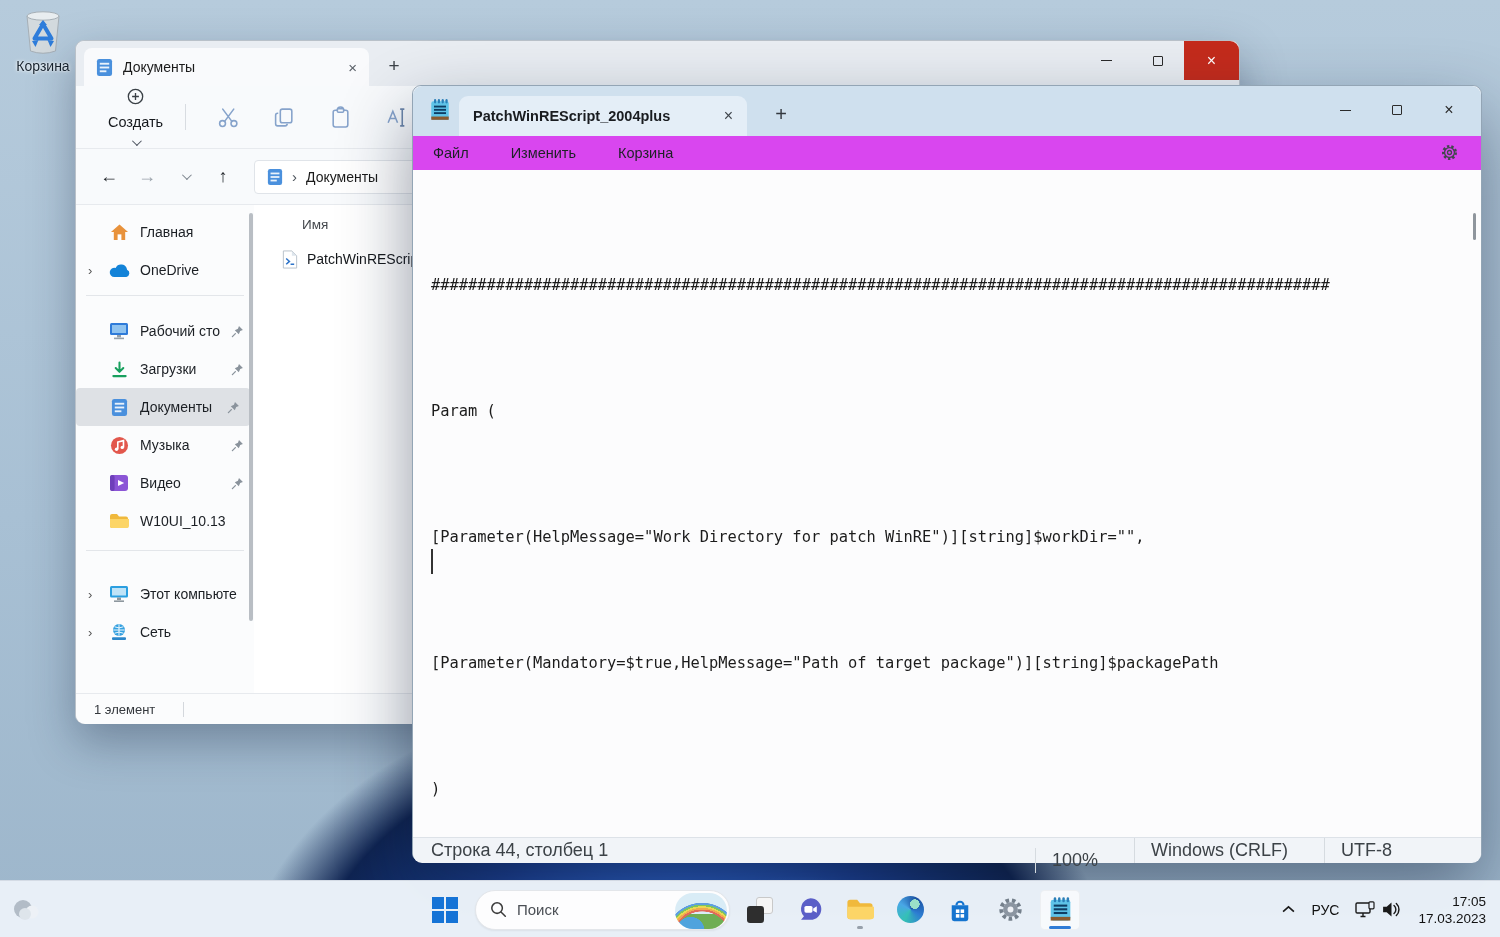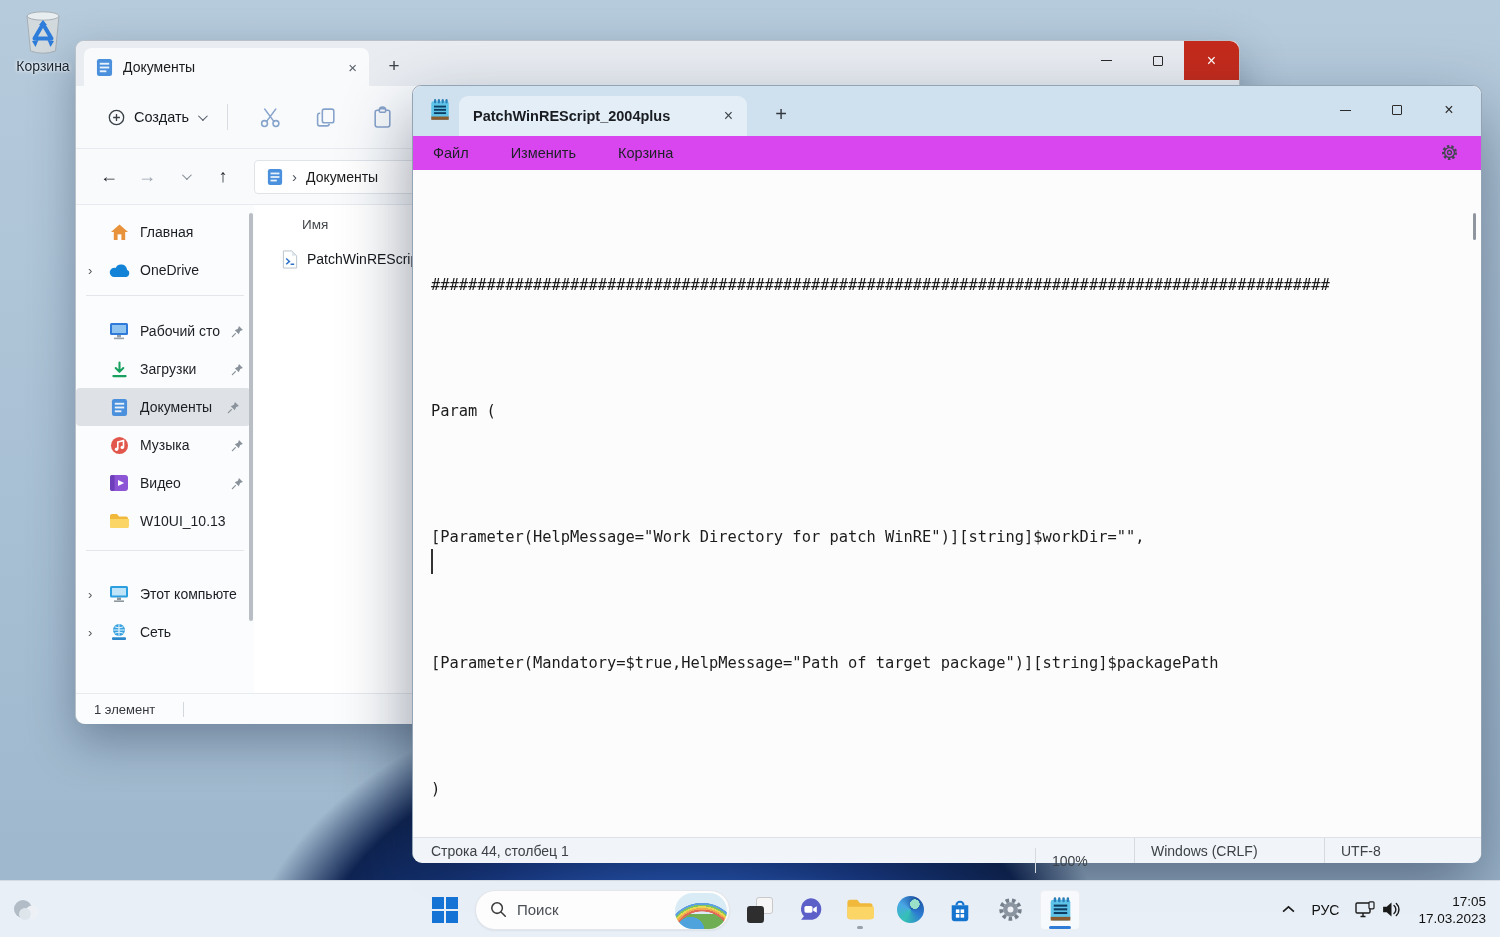--- a/index.html
+++ b/index.html
@@ -28,21 +28,21 @@
 
 .explorer { position:absolute; left:75px; top:40px; width:1165px; height:684px; border-radius:9px; background:#f3f5f8; border:1px solid #b9c1c9; box-shadow:0 18px 45px rgba(20,35,60,.35); z-index:1; }
 .ex-tabstrip { position:relative; height:45px; background:#e9edf2; border-radius:9px 9px 0 0; }
 .ex-tab { position:absolute; left:8px; top:7px; width:285px; height:38px; background:#f9fafc; border-radius:8px 8px 0 0; display:flex; align-items:center; gap:10px; padding:0 12px; font-size:14px; color:#1b1b1b; }
 .ex-tab .tclose { margin-left:auto; font-size:15px; color:#5a6068; }
 .ex-newtab { position:absolute; left:303px; top:10px; width:30px; height:30px; display:flex; align-items:center; justify-content:center; font-size:19px; color:#3c4248; }
 .ex-ctls { position:absolute; right:0; top:0; height:39px; }
 .ex-ctls .close-red { background:#c42b1c; border-radius:0 9px 0 0; width:55px; }
 .ex-ctls .close-red .x { color:#fff; }
 .ex-cmdbar { height:63px; background:#f8fafc; display:flex; align-items:center; padding-left:20px; border-bottom:1px solid #e7eaee; }
-.btn-new { display:flex; align-items:center; gap:9px; font-size:14.5px; color:#16191d; padding:8px 12px; border-radius:5px; }
+.btn-new { display:flex; align-items:center; gap:9px; font-size:14.5px; color:#16191d; padding:8px 12px; border-radius:5px;flex-direction:column; }
 .vsep { width:1px; height:26px; background:#d8dce1; margin:0 14px 0 10px; }
 .cmd-ic { width:24px; height:24px; margin:0 16px; display:flex; align-items:center; justify-content:center; }
 .ex-addr { height:56px; background:#f8fafc; display:flex; align-items:center; padding:0 16px; border-bottom:1px solid #e7eaee; gap:4px; }
 .nav-a { width:34px; height:34px; display:flex; align-items:center; justify-content:center; font-size:18px; color:#1f2328; }
 .nav-a.dis { color:#9aa2ab; }
 .addrbox { flex:1; height:34px; margin-left:10px; background:#fff; border:1px solid #e0e4e9; border-radius:4px; display:flex; align-items:center; gap:9px; padding:0 12px; font-size:14px; color:#1b1b1b; }
 .crumb-sep { color:#4e555d; font-size:15px; }
 .ex-body { display:flex; height:488px; background:#fff; }
 .ex-side { position:relative; width:178px; padding-top:8px; background:#fbfcfd; }
 .srow { height:38px; display:flex; align-items:center; padding-left:12px; font-size:14px; color:#1b1f24; }
@@ -66,21 +66,21 @@
 .np-tab { position:absolute; left:46px; top:10px; width:288px; height:40px; background:#e4eef7; border-radius:9px 9px 0 0; display:flex; align-items:center; gap:10px; padding:0 14px; font-size:14.5px; font-weight:700; color:#191c20; }
 .np-tab .tclose { margin-left:auto; font-weight:400; font-size:16px; color:#3f454c; }
 .np-newtab { position:absolute; left:352px; top:12px; width:32px; height:32px; display:flex; align-items:center; justify-content:center; font-size:20px; color:#33383f; }
 .np-ctls { position:absolute; right:6px; top:0; height:48px; }
 .np-menu { height:34px; background:#d946ef; display:flex; align-items:center; gap:42px; padding-left:20px; font-size:14.5px; color:#1d2125; position:relative; }
 .np-menu .gear { position:absolute; right:22px; top:7px; }
 .np-text { position:relative; height:667px; background:#fcfcfd; padding:10px 0 0 18px; font-family:"DejaVu Sans Mono", monospace; font-size:15.4px; line-height:42px; color:#1c1c1c; white-space:pre; overflow:hidden; }
 .np-line { height:42px; }
 .caret { position:absolute; left:18px; top:379px; width:1.6px; height:25px; background:#333; }
 .np-sb { position:absolute; right:5px; top:43px; width:3px; height:27px; background:#8f969d; border-radius:2px; }
-.np-status { height:26px; background:#f1f4f8; border-top:1px solid #dde2e8; display:flex; align-items:center; font-size:14px; color:#3c4247; border-radius:0 0 9px 9px; }
+.np-status { height:26px; background:#f1f4f8; border-top:1px solid #dde2e8; display:flex; align-items:center; font-size:18px; color:#3c4247; border-radius:0 0 9px 9px; }
 .np-status .pos { padding-left:18px; }
 .np-status .sp { flex:1; }
 .np-cell { border-left:1px solid #d6dbe0; height:100%; display:flex; align-items:center; padding-left:16px; }
 .np-cell.c1 { width:99px;margin-top:20px; } .np-cell.c2 { width:190px; } .np-cell.c3 { width:157px; }
 
 
 .taskbar { position:absolute; left:0; bottom:0; width:1500px; height:57px; background:rgba(235,241,249,.96); border-top:1px solid rgba(150,160,175,.25); z-index:3; }
 .tb-weather { position:absolute; left:10px; top:14px; opacity:.85; }
 .tb-center { position:absolute; left:425px; top:0; height:57px; display:flex; align-items:center; gap:10px; }
 .tb-btn { position:relative; width:40px; height:40px; border-radius:5px; display:flex; align-items:center; justify-content:center; }

